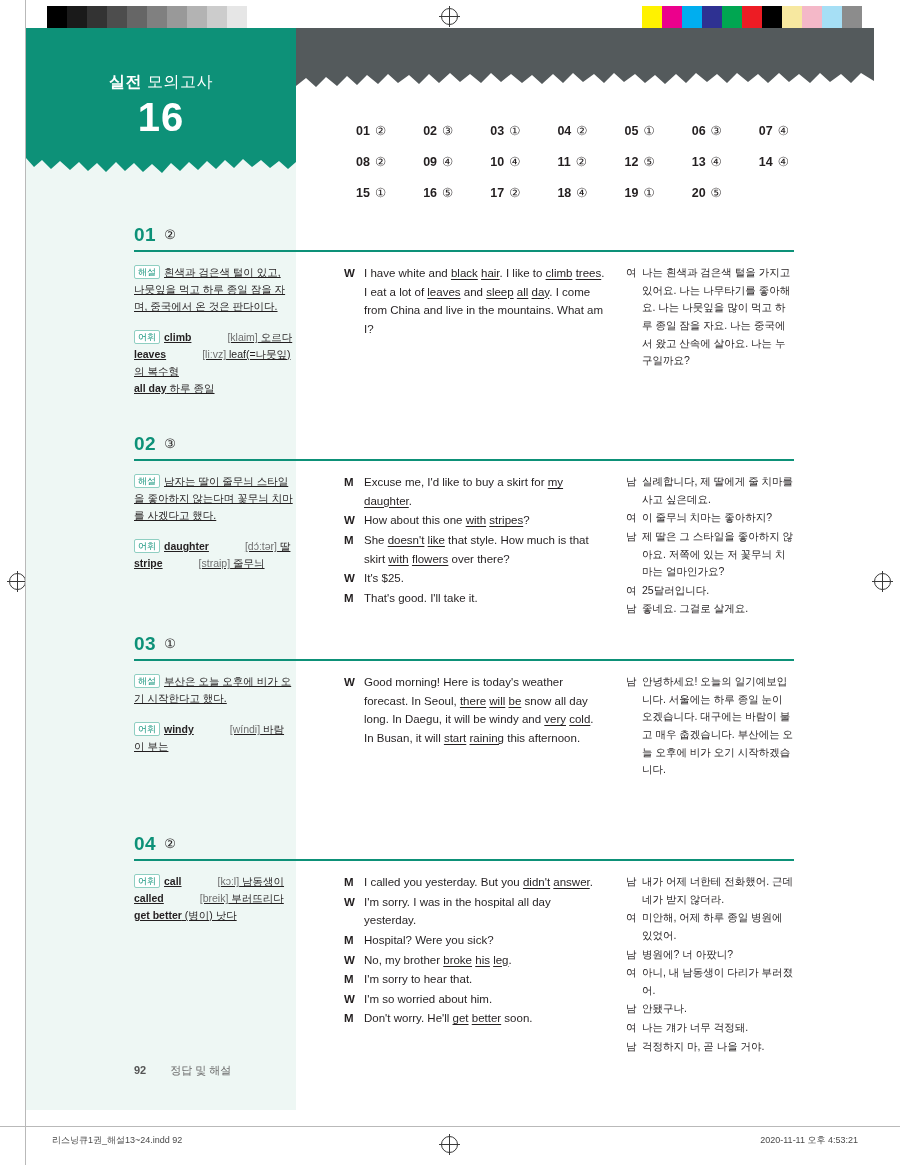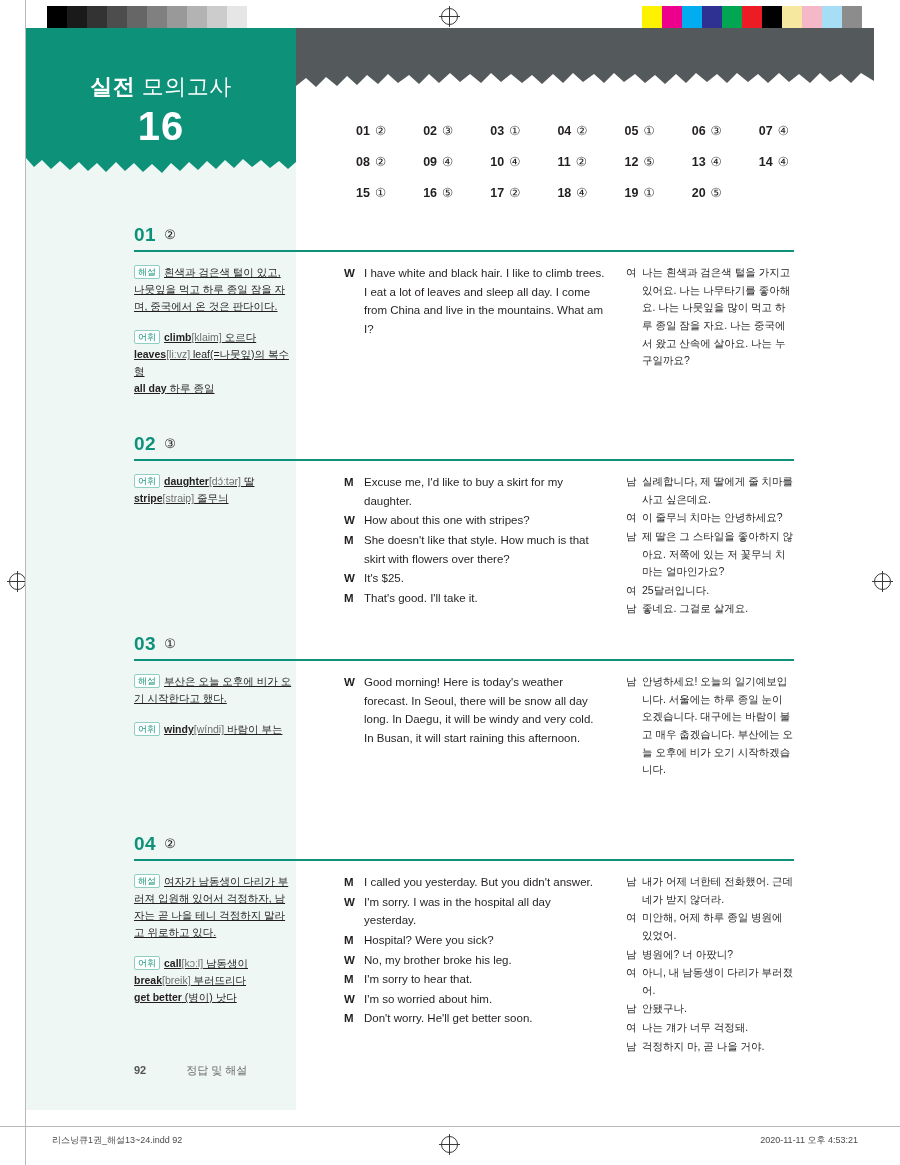--- a/index.html
+++ b/index.html
@@ -102,21 +102,21 @@
 
   .mast-title {
     position: absolute;
     left: 0; top: 0;
     width: 270px;
     text-align: center;
     color: #ffffff;
   }
   .mast-title .line1 {
     margin-top: 44px;
-    font-size: 22px;
+    font-size: 16px;
     letter-spacing: 0.5px;
   }
   .mast-title .line1 b { font-weight: 700; }
   .mast-title .line1 span { font-weight: 400; }
   .mast-title .line2 {
     font-size: 40px;
     font-weight: 700;
     margin-top: 2px;
     letter-spacing: 1px;
   }
@@ -198,54 +198,54 @@
     color: #0d9178;
     border: 1px solid #8fcfc2;
     background: #ffffff;
     border-radius: 2px;
     padding: 1px 3px 0 3px;
     margin-right: 4px;
     vertical-align: 1px;
     line-height: 1.2;
   }
   .notes-group { margin-bottom: 14px; text-decoration: underline; }
-  .phon { color: #6f6f6f; }
+  .phon { color: #6f6f6f; margin-left: 36px; }
   .gloss { color: #231f20; }
 
   .sc-line {
     display: flex;
     margin-bottom: 1px;
   }
   .sc-spk {
     width: 20px;
     flex: 0 0 20px;
     font-weight: 700;
     font-size: 11.5px;
   }
   .sc-txt { flex: 1 1 auto; }
-  .u { text-underline-offset: 2px; }
+  .u { text-decoration: underline; text-underline-offset: 2px; }
 
   .tr-line {
     display: flex;
     margin-bottom: 1px;
   }
   .tr-spk {
     width: 16px;
     flex: 0 0 16px;
   }
   .tr-txt { flex: 1 1 auto; }
 
   
   .folio {
     position: absolute;
     left: 108px; top: 1035px;
     font-size: 11px;
     color: #6b6b6b;
   }
-  .folio .num { font-weight: 700; margin-right: 40px; color: #545454; }
+  .folio .num { font-weight: 700; margin-right: 24px; color: #545454; }
 
   .slug-left {
     position: absolute;
     left: 52px; bottom: 18px;
     font-size: 9px;
     color: #4a4a4a;
   }
   .slug-right {
     position: absolute;
     right: 42px; bottom: 18px;
@@ -353,20 +353,21 @@
           <div class="tr-line">
             <div class="tr-spk">여</div>
             <div class="tr-txt">나는 흰색과 검은색 털을 가지고 있어요. 나는 나무타기를 좋아해요. 나는 나뭇잎을 많이 먹고 하루 종일 잠을 자요. 나는 중국에서 왔고 산속에 살아요. 나는 누구일까요?</div>
           </div>
         </div>
       </div>
       <div class="q-block" style="top: 405px;">
         <div class="q-head">02<span class="q-ans">③</span></div>
         <div class="q-rule"></div>
         <div class="col-notes">
+          <div class="notes-group"><span class="tag">해설</span><span>남자는 딸이 줄무늬 스타일을 좋아하지 않는다며 꽃무늬 치마를 사겠다고 했다.</span></div>
           <div class="notes-group"><span class="tag">어휘</span><b>daughter</b><span class="phon">[dɔ́ːtər]</span><span class="gloss"> 딸</span><br><b>stripe</b><span class="phon">[straip]</span><span class="gloss"> 줄무늬</span></div>
         </div>
         <div class="col-script">
           <div class="sc-line">
             <div class="sc-spk">M</div>
             <div class="sc-txt"><span>Excuse me, I'd like to buy a skirt for </span><span class="u">my</span><span> </span><span class="u">daughter</span><span>.</span></div>
           </div>
           <div class="sc-line">
             <div class="sc-spk">W</div>
             <div class="sc-txt"><span>How about this one </span><span class="u">with</span><span> </span><span class="u">stripes</span><span>?</span></div>
@@ -384,21 +385,21 @@
             <div class="sc-txt"><span>That's good. I'll take it.</span></div>
           </div>
         </div>
         <div class="col-trans">
           <div class="tr-line">
             <div class="tr-spk">남</div>
             <div class="tr-txt">실례합니다, 제 딸에게 줄 치마를 사고 싶은데요.</div>
           </div>
           <div class="tr-line">
             <div class="tr-spk">여</div>
-            <div class="tr-txt">이 줄무늬 치마는 안녕하세요?</div>
+            <div class="tr-txt">이 줄무늬 치마는 좋아하지?</div>
           </div>
           <div class="tr-line">
             <div class="tr-spk">남</div>
             <div class="tr-txt">제 딸은 그 스타일을 좋아하지 않아요. 저쪽에 있는 저 꽃무늬 치마는 얼마인가요?</div>
           </div>
           <div class="tr-line">
             <div class="tr-spk">여</div>
             <div class="tr-txt">25달러입니다.</div>
           </div>
           <div class="tr-line">
@@ -424,22 +425,21 @@
           <div class="tr-line">
             <div class="tr-spk">남</div>
             <div class="tr-txt">안녕하세요! 오늘의 일기예보입니다. 서울에는 하루 종일 눈이 오겠습니다. 대구에는 바람이 불고 매우 춥겠습니다. 부산에는 오늘 오후에 비가 오기 시작하겠습니다.</div>
           </div>
         </div>
       </div>
       <div class="q-block" style="top: 805px;">
         <div class="q-head">04<span class="q-ans">②</span></div>
         <div class="q-rule"></div>
         <div class="col-notes">
-          <div class="notes-group"><span class="tag">해설</span><span>여자가 남동생이 다리가 부러져 입원해 있어서 걱정하자, 남자는 곧 나을 테니 걱정하지 말라고 위로하고 있다.</span></div>
-          <div class="notes-group"><span class="tag">어휘</span><b>call</b><span class="phon">[kɔːl]</span><span class="gloss"> 남동생이</span><br><b>break</b><span class="phon">[breik]</span><span class="gloss"> 부러뜨리다</span><br><b>get better</b><span class="gloss"> (병이) 낫다</span></div>
+          <div class="notes-group"><span class="tag">어휘</span><b>call</b><span class="phon">[kɔːl]</span><span class="gloss"> 남동생이</span><br><b>called</b><span class="phon">[breik]</span><span class="gloss"> 부러뜨리다</span><br><b>get better</b><span class="gloss"> (병이) 낫다</span></div>
         </div>
         <div class="col-script">
           <div class="sc-line">
             <div class="sc-spk">M</div>
             <div class="sc-txt"><span>I called you yesterday. But you </span><span class="u">didn't</span><span> </span><span class="u">answer</span><span>.</span></div>
           </div>
           <div class="sc-line">
             <div class="sc-spk">W</div>
             <div class="sc-txt"><span>I'm sorry. I was in the hospital all day yesterday.</span></div>
           </div>

